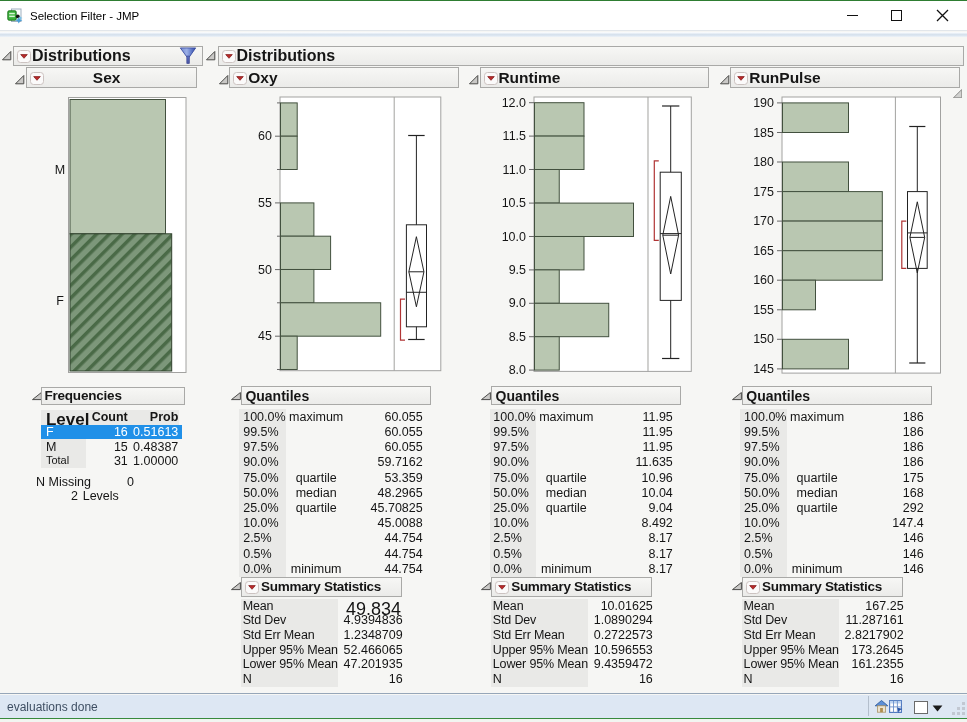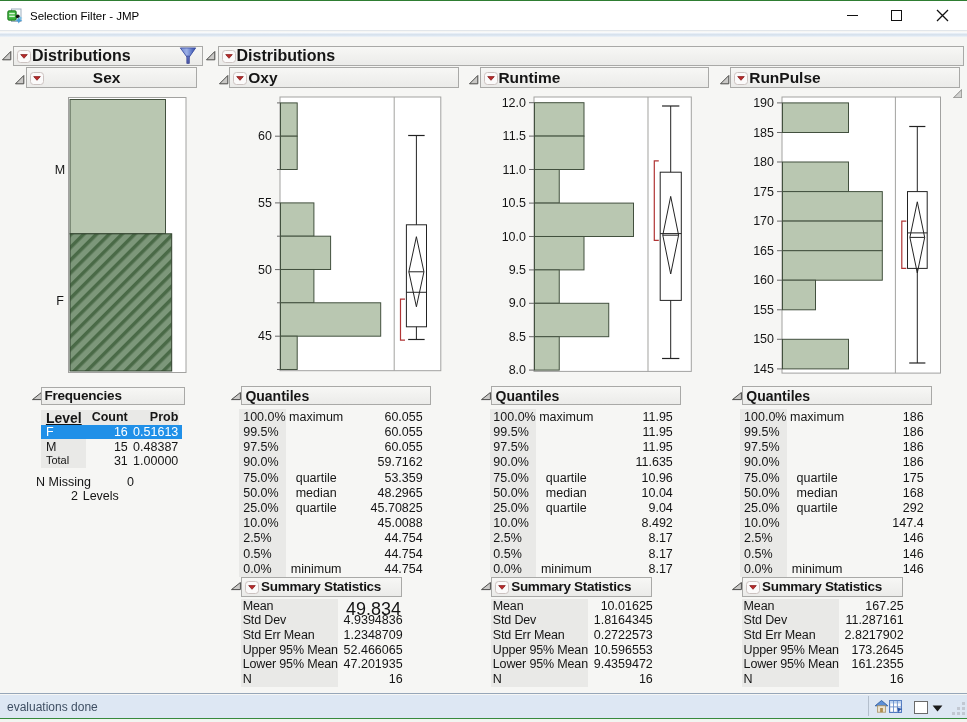--- a/index.html
+++ b/index.html
@@ -76,21 +76,21 @@
 <rect x="16" y="137.8" width="101.7" height="137.2" fill="url(#hatch)" stroke="#31422e" stroke-width="1"></rect>
 <text x="6" y="78" font-size="12.5" fill="#151515" text-anchor="middle" font-family="Liberation Sans">M</text>
 <text x="6" y="209" font-size="12.5" fill="#151515" text-anchor="middle" font-family="Liberation Sans">F</text>
 </svg>
 <svg class="abs" style="left:31.5px;top:392.2px;" width="10.4" height="8.6" viewBox="0 0 10.4 8.6">
     <polygon points="0.5,7.6 9.4,7.6 9.4,0.5" fill="#cac9c7" stroke="#4a4a48" stroke-width="1"></polygon>
   </svg>
 <div class="hdrbar" style="left:41px;top:386.7px;width:144.4px;height:18.6px;"></div>
 <div class="t b" style="left:44.4px;top:388.25px;font-size:13.5px;letter-spacing:-0.2px;">Frequencies</div>
 <div class="abs" style="left:41.4px;top:410.2px;width:137.5px;height:14.5px;background:#e9e9e7;"></div>
-<div class="t b" style="left:45.9px;top:410.4px;font-size:14px;text-decoration:underline;">Level</div>
+<div class="t b" style="left:45.9px;top:410.4px;font-size:17px;text-decoration:underline;">Level</div>
 <div class="t b r" style="left:88px;top:410.4px;width:39.8px;font-size:12.5px;">Count</div>
 <div class="t b r" style="left:130px;top:410.4px;width:48.3px;font-size:12.5px;">Prob</div>
 <div class="abs" style="left:41.4px;top:424.7px;width:141px;height:14.5px;background:#2090e8;"></div>
 <div class="t" style="left:45.9px;top:425.2px;font-size:12.5px;color:#fff;">F</div>
 <div class="t r" style="left:88px;top:425.2px;width:39.8px;font-size:12.5px;color:#fff;">16</div>
 <div class="t r" style="left:130px;top:425.2px;width:48.3px;font-size:12.5px;color:#fff;">0.51613</div>
 <div class="abs" style="left:41.4px;top:439.2px;width:44.4px;height:14.5px;background:#e9e9e7;"></div>
 <div class="t" style="left:45.9px;top:439.5px;font-size:12.5px;">M</div>
 <div class="t r" style="left:88px;top:439.5px;width:39.8px;font-size:12.5px;">15</div>
 <div class="t r" style="left:130px;top:439.5px;width:48.3px;font-size:12.5px;">0.48387</div>
@@ -298,21 +298,21 @@
 <div class="hdrbar" style="left:490.90000000000003px;top:577.4px;width:161.5px;height:19.3px;"></div>
 <svg class="abs" style="left:494.90000000000003px;top:581.05px;" width="14" height="13" viewBox="0 0 14 13">
     <rect x="0.5" y="0.5" width="13" height="12" rx="3" fill="#fbfafa" stroke="#ccc3c1" stroke-width="1"></rect>
     <polygon points="3.7,4.6 10.3,4.6 7,8.3" fill="#bb2a2a" stroke="#7a1212" stroke-width="0.7"></polygon>
   </svg>
 <div class="t b" style="left:511.2px;top:579.3px;font-size:13.5px;letter-spacing:-0.3px;">Summary Statistics</div>
 <div class="abs" style="left:490.8px;top:599.1px;width:97px;height:88px;background:#e9e9e7;"></div>
 <div class="t" style="left:492.8px;top:598.7px;font-size:12.5px;letter-spacing:-0.15px;">Mean</div>
 <div class="t r" style="left:587.8px;top:598.7px;width:65px;font-size:12.5px;">10.01625</div>
 <div class="t" style="left:492.8px;top:613.36px;font-size:12.5px;letter-spacing:-0.15px;">Std Dev</div>
-<div class="t r" style="left:587.8px;top:613.36px;width:65px;font-size:12.5px;">1.8164345</div>
+<div class="t r" style="left:587.8px;top:613.36px;width:65px;font-size:12.5px;">1.0890294</div>
 <div class="t" style="left:492.8px;top:628.02px;font-size:12.5px;letter-spacing:-0.15px;">Std Err Mean</div>
 <div class="t r" style="left:587.8px;top:628.02px;width:65px;font-size:12.5px;">0.2722573</div>
 <div class="t" style="left:492.8px;top:642.68px;font-size:12.5px;letter-spacing:-0.15px;">Upper 95% Mean</div>
 <div class="t r" style="left:587.8px;top:642.68px;width:65px;font-size:12.5px;">10.596553</div>
 <div class="t" style="left:492.8px;top:657.3399999999999px;font-size:12.5px;letter-spacing:-0.15px;">Lower 95% Mean</div>
 <div class="t r" style="left:587.8px;top:657.3399999999999px;width:65px;font-size:12.5px;">9.4359472</div>
 <div class="t" style="left:492.8px;top:671.9999999999999px;font-size:12.5px;letter-spacing:-0.15px;">N</div>
 <div class="t r" style="left:587.8px;top:671.9999999999999px;width:65px;font-size:12.5px;">16</div>
 <svg class="abs" style="left:719.9px;top:75.1px;" width="9.8" height="9.8" viewBox="0 0 9.8 9.8">
     <polygon points="0.5,8.8 8.8,8.8 8.8,0.5" fill="#cac9c7" stroke="#4a4a48" stroke-width="1"></polygon>

